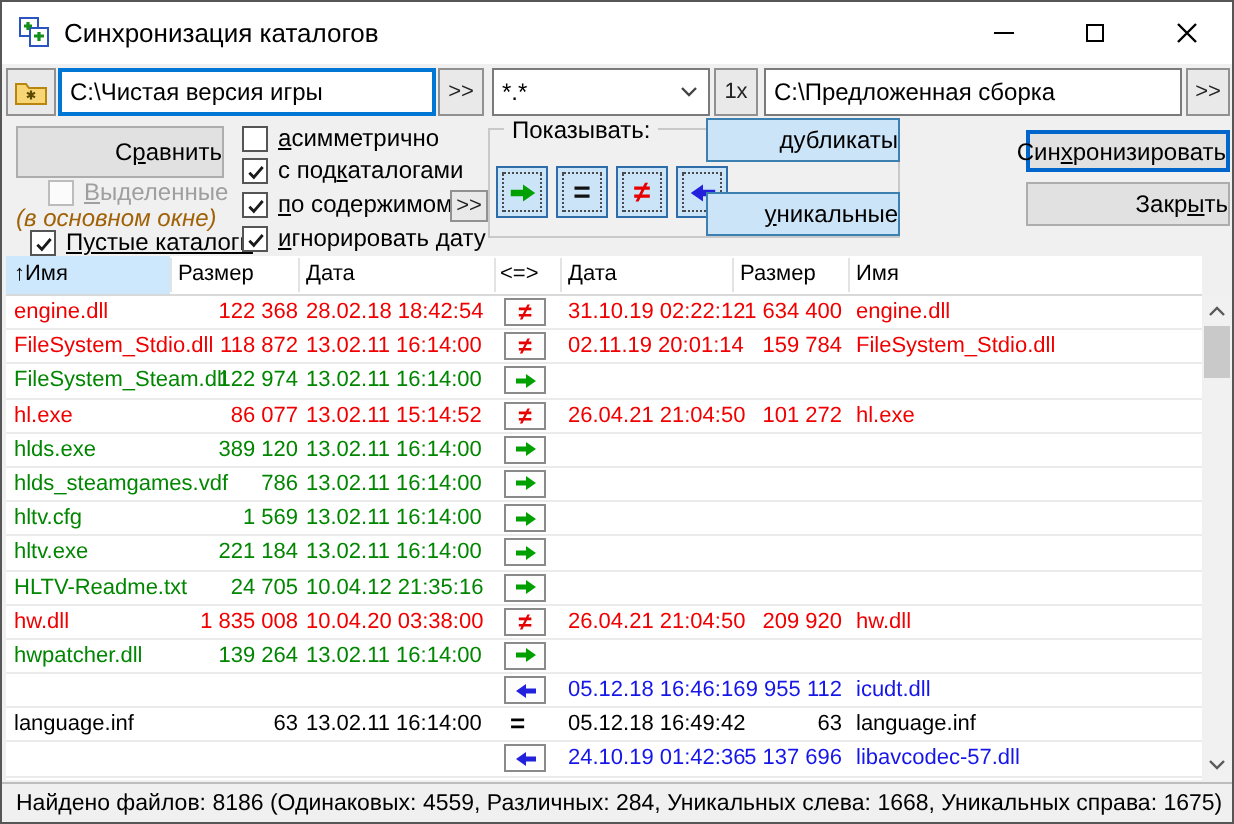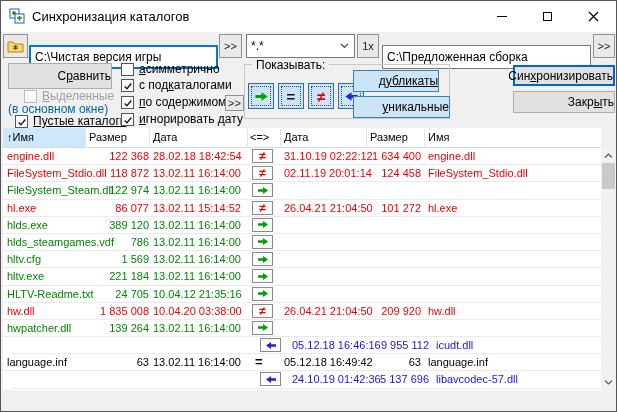--- a/index.html
+++ b/index.html
@@ -13,40 +13,40 @@
   .titlebar { position:absolute; left:0; top:0; right:0; height:31px; background:#ffffff; }
   .app-icon { position:absolute; left:8px; top:7px; width:16px; height:16px; }
   .title-text { position:absolute; left:31px; top:0; height:31px; line-height:31px; font-size:13px; }
   .winbtn { position:absolute; top:0; width:45px; height:30px; display:flex; align-items:center; justify-content:center; }
   .winbtn.min { right:92px; } .winbtn.max { right:46px; } .winbtn.close { right:0; }
   .min-glyph { width:10px; height:0; border-top:1px solid #000; }
   .max-glyph { width:9px; height:9px; border:1px solid #000; background:#fff; }
   
   .tb-btn { position:absolute; top:33px; height:24px; background:#e9e9e9; border:1px solid #919191;
     display:flex; align-items:center; justify-content:center; font-size:11px; color:#222; }
-  .field { position:absolute; top:44px; height:24px; background:#fff; border:1px solid #7a7a7a;
+  .field { position:absolute; top:33px; height:24px; background:#fff; border:1px solid #7a7a7a;
     font-family:"Liberation Sans", sans-serif; font-size:12px; padding:4px 4px; color:#000; }
   .field.focused { border:2px solid #0077d4; }
   .combo { position:absolute; top:33px; left:245px; width:109px; height:24px; background:#fff;
     border:1px solid #7a7a7a; display:flex; align-items:center; padding:0 4px; }
   .combo .val { flex:1; }
   .combo svg { margin-right:1px; }
   
   .btn { position:absolute; background:#e1e1e1; border:1px solid #adadad; display:flex;
     align-items:center; justify-content:flex-end; font-size:12px; }
   .btn.default { border:2px solid #0066cc; }
   .btn.toggled { background:#cce4f7; border:1px solid #3c7fb1; }
   .u { text-decoration:underline; }
   .cb { position:absolute; display:flex; align-items:center; gap:5px; height:14px; cursor:default; }
   .cb .box { width:13px; height:13px; border:1px solid #555; background:#fff; position:relative; flex:0 0 13px; }
   .cb .box svg { position:absolute; left:1px; top:1px; display:none; }
   .cb.checked .box svg { display:block; }
   .cb.disabled .box { border-color:#bcbcbc; background:#fbfbfb; }
   .cb.disabled .lbl { color:#9f9f9f; }
-  .note { position:absolute; color:#0369a1; }
+  .note { position:absolute; color:#a16207;font-style:italic; }
   .group { position:absolute; left:243px; top:63px; width:206px; height:55px; border:1px solid #c9c9c9; }
   .group-label { position:absolute; left:251px; top:57px; background:#f0f0f0; padding:0 4px; }
   .tgl { position:absolute; top:82px; width:26px; height:26px; background:#cce4f7; border:1px solid #2f6da8;
     display:flex; align-items:center; justify-content:center; }
   .tgl::after { content:""; position:absolute; left:2px; top:2px; right:2px; bottom:2px; border:1px dotted #4a4a4a; }
   .tgl .eqg { font-weight:900; font-size:15px; color:#111; line-height:1; }
   .tgl .neqg { font-weight:900; font-size:15px; color:#e60000; line-height:1; }
   
   .thead { position:absolute; left:2px; top:127px; width:598px; height:20px; background:#fff;
     border-bottom:1px solid #d9d9d9; font-size:11px; }
@@ -60,21 +60,21 @@
   .rd { left:281px; } .rs { left:330px; width:88px; text-align:right; } .rn { left:425px; }
   .icw { position:absolute; left:247px; top:0; width:28px; height:17px; }
   .icbox { position:absolute; left:2px; top:1px; width:21px; height:14px; border:1px solid #8a8a8a;
     background:#fdfdfd; display:none; align-items:center; justify-content:center; }
   .iceq { position:absolute; left:5px; top:0; display:none; font-weight:900; font-size:13px; line-height:16px; color:#000; }
   .icbox.ic-neq { color:#e60000; font-weight:900; font-size:12px; line-height:12px; }
   .dir-right .ic-right { display:flex; }
   .dir-left  .ic-left  { display:flex; }
   .dir-neq   .ic-neq   { display:flex; }
   .dir-eq    .ic-eq    { display:block; }
-  .c-red { color:#f00000; } .c-green { color:#008600; } .c-blue { color:#1616e8;margin-left:8px; } .c-black { color:#000; }
+  .c-red { color:#f00000; } .c-green { color:#008600; } .c-blue { color:#1616e8; } .c-black { color:#000; }
   
   .vscroll { position:absolute; left:600px; top:147px; width:15px; height:242px; background:#f1f1f1; }
   .sb-btn { position:absolute; left:0; width:15px; height:15px; display:flex; align-items:center; justify-content:center; }
   .sb-up { top:0; } .sb-down { bottom:0; }
   .sb-thumb { position:absolute; left:1px; top:15px; width:13px; height:26px; background:#c9c9c9; }
   
   .statusbar { position:absolute; left:0; top:390px; width:100%; height:21px; background:#f0f0f0;
     border-top:1px solid #bdbdbd; line-height:20px; padding-left:7px; font-size:11.5px; }
 </style>
 </head>
@@ -181,21 +181,21 @@
     <span class="eqg">=</span>
   </div>
   <div class="tgl" style="left:307px;">
     <span class="neqg">≠</span>
   </div>
   <div class="tgl" style="left:337px;">
     <svg width="15" height="11" viewBox="0 0 12 9">
       <path d="M11 3.2 H6 V1 L1 4.5 L6 8 V5.8 h5 z" fill="#2222dd"></path>
     </svg>
   </div>
-  <div class="btn toggled" style="left:352px;top:69px;width:86px;height:22px;text-decoration:underline;">
+  <div class="btn toggled" style="left:352px;top:58px;width:97px;height:22px;">
     <span><span></span><span class="u">д</span><span>убликаты</span></span>
   </div>
   <div class="btn toggled" style="left:352px;top:95px;width:97px;height:22px;">
     <span><span></span><span class="u">у</span><span>никальные</span></span>
   </div>
 
   <div class="btn default" style="left:512px;top:64px;width:102px;height:21px;">
     <span><span>Син</span><span class="u">х</span><span>ронизировать</span></span>
   </div>
   <div class="btn" style="left:512px;top:90px;width:102px;height:22px;">
@@ -236,21 +236,21 @@
       <div class="row c-red dir-neq">
     <span class="cell ln">FileSystem_Stdio.dll</span>
     <span class="cell ls">118 872</span>
     <span class="cell ld">13.02.11 16:14:00</span>
     <span class="icw">
 
       <span class="icbox ic-neq">≠</span>
 
     </span>
     <span class="cell rd">02.11.19 20:01:14</span>
-    <span class="cell rs">124 458</span>
+    <span class="cell rs">159 784</span>
     <span class="cell rn">FileSystem_Stdio.dll</span>
   </div>
       <div class="row c-green dir-right">
     <span class="cell ln">FileSystem_Steam.dll</span>
     <span class="cell ls">122 974</span>
     <span class="cell ld">13.02.11 16:14:00</span>
     <span class="icw">
       <span class="icbox ic-right">
         <svg width="12" height="9" viewBox="0 0 12 9">
               <path d="M1 3.2 h5 V1 l5 3.5 L6 8 V5.8 H1 z" fill="#00a000"></path>
@@ -454,13 +454,16 @@
       </svg>
     </div>
     <div class="sb-thumb"></div>
     <div class="sb-btn sb-down">
       <svg width="9" height="5" viewBox="0 0 9 5">
         <path d="M1 0.5 L4.5 4 L8 0.5" fill="none" stroke="#5a5a5a" stroke-width="1.2"></path>
       </svg>
     </div>
   </div>
 
+  <div class="statusbar">
+    <span>Найдено файлов: 8186  (Одинаковых: 4559, Различных: 284, Уникальных слева: 1668, Уникальных справа: 1675)</span>
+  </div>
 </div>
 
 </body></html>

